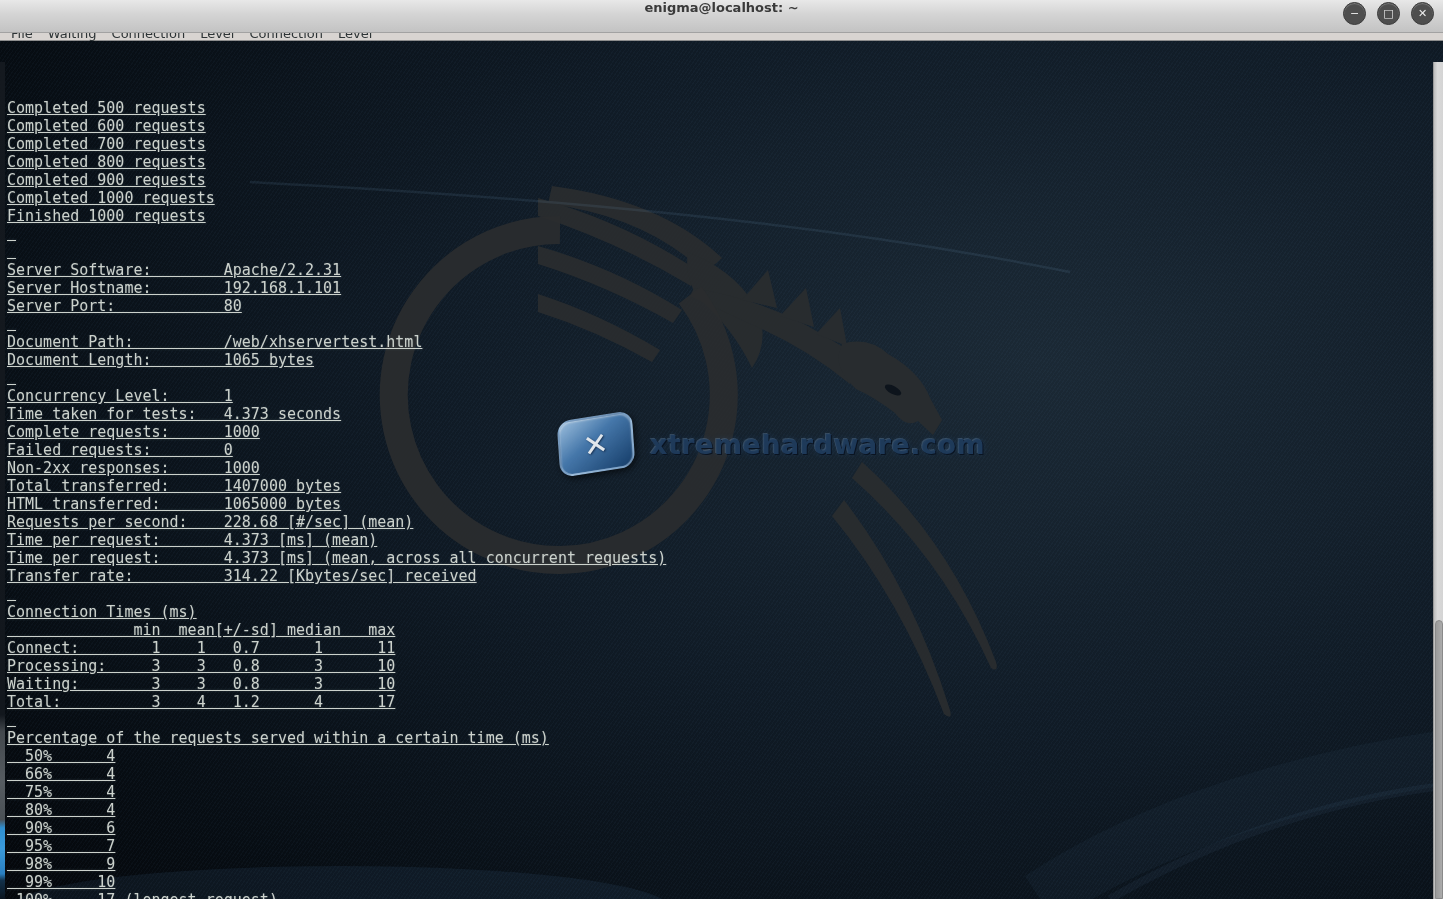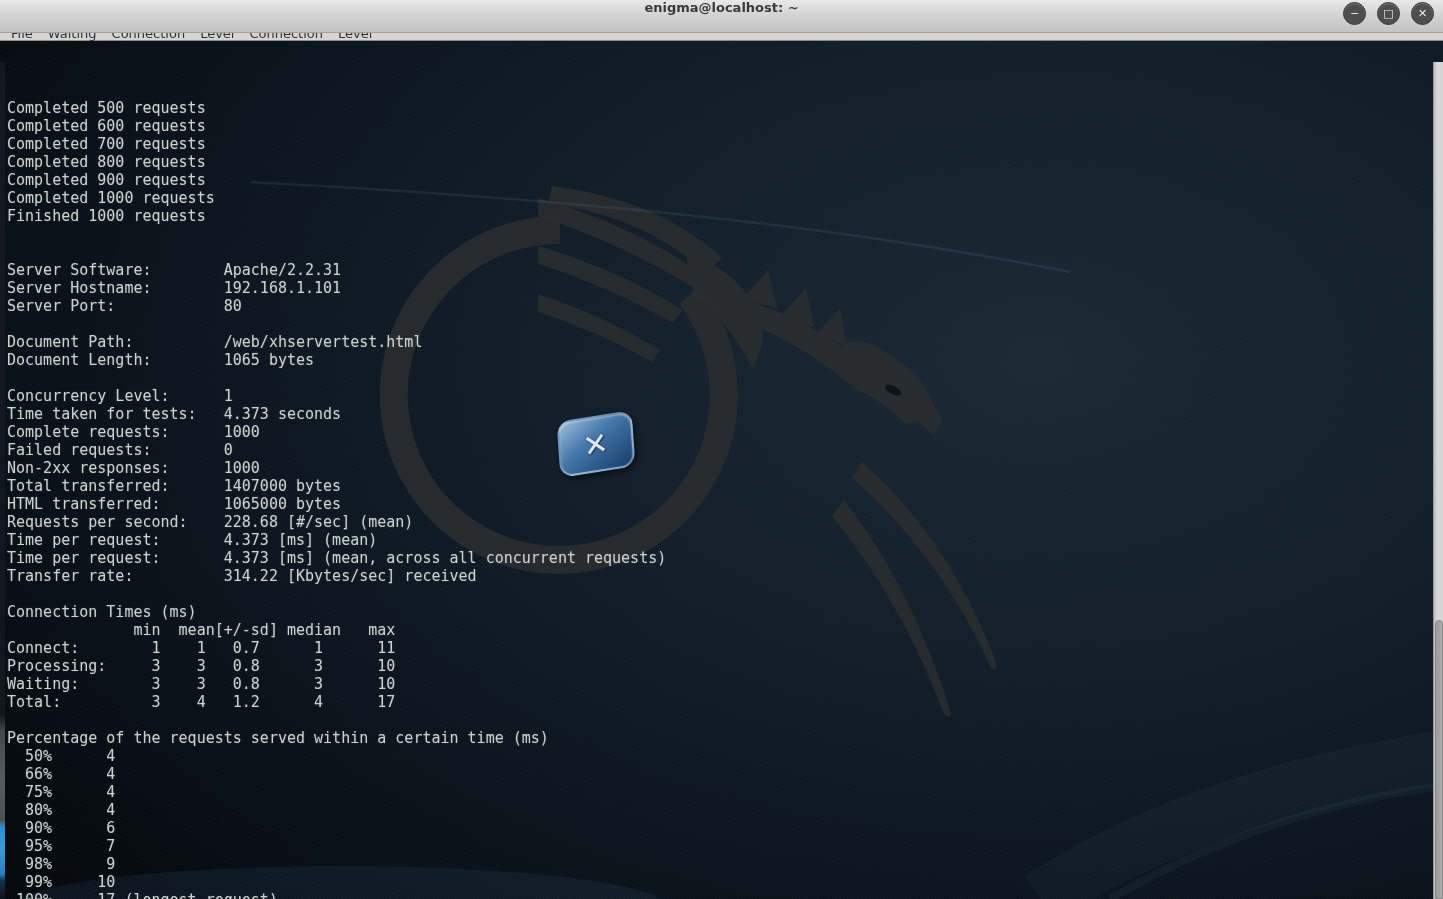--- a/index.html
+++ b/index.html
@@ -84,21 +84,21 @@
   
   .terminal {
     position:absolute; left:0; top:62px; width:1433px; height:837px;
   }
   .term-pre {
     position:absolute; left:7px; top:1px;
     font-family:"DejaVu Sans Mono", monospace;
     font-size:15px; line-height:18px; color:#ccd2cc;
     white-space:pre; text-shadow:0 0 2px rgba(190,210,225,0.22);
   }
-  .tline { height:18px; }
+  .tline { height:18px;text-decoration:underline; }
 </style>
 </head>
 <body>
 
 <div class="screen">
 
   <div class="desktop">
     <svg class="wallpaper-svg" width="1443" height="899" viewBox="0 0 1443 899">
       <g fill="#2a2d2f" stroke="none" opacity="0.92">
 
@@ -129,20 +129,21 @@
       <path d="M250,182 C550,198 820,222 1070,272" fill="none" stroke="rgba(140,185,225,0.10)" stroke-width="2.5"></path>
       <path d="M1040,899 C1160,820 1310,778 1443,758" fill="none" stroke="rgba(100,150,200,0.05)" stroke-width="55"></path>
       <path d="M1110,899 C1225,832 1345,798 1443,786" fill="none" stroke="rgba(120,170,215,0.06)" stroke-width="8"></path>
       <ellipse cx="340" cy="908" rx="330" ry="42" fill="rgba(90,145,195,0.09)"></ellipse>
     </svg>
 
     <div class="watermark">
       <div class="wm-icon">
         <span>✕</span>
       </div>
+      <div class="wm-text">xtremehardware.com</div>
     </div>
   </div>
 
   <div class="terminal">
     <div class="term-pre">
       <div><div class="tline">Completed 500 requests</div><div class="tline">Completed 600 requests</div><div class="tline">Completed 700 requests</div><div class="tline">Completed 800 requests</div><div class="tline">Completed 900 requests</div><div class="tline">Completed 1000 requests</div><div class="tline">Finished 1000 requests</div><div class="tline"> </div><div class="tline"> </div><div class="tline">Server Software:        Apache/2.2.31</div><div class="tline">Server Hostname:        192.168.1.101</div><div class="tline">Server Port:            80</div><div class="tline"> </div><div class="tline">Document Path:          /web/xhservertest.html</div><div class="tline">Document Length:        1065 bytes</div><div class="tline"> </div><div class="tline">Concurrency Level:      1</div><div class="tline">Time taken for tests:   4.373 seconds</div><div class="tline">Complete requests:      1000</div><div class="tline">Failed requests:        0</div><div class="tline">Non-2xx responses:      1000</div><div class="tline">Total transferred:      1407000 bytes</div><div class="tline">HTML transferred:       1065000 bytes</div><div class="tline">Requests per second:    228.68 [#/sec] (mean)</div><div class="tline">Time per request:       4.373 [ms] (mean)</div><div class="tline">Time per request:       4.373 [ms] (mean, across all concurrent requests)</div><div class="tline">Transfer rate:          314.22 [Kbytes/sec] received</div><div class="tline"> </div><div class="tline">Connection Times (ms)</div><div class="tline">              min  mean[+/-sd] median   max</div><div class="tline">Connect:        1    1   0.7      1      11</div><div class="tline">Processing:     3    3   0.8      3      10</div><div class="tline">Waiting:        3    3   0.8      3      10</div><div class="tline">Total:          3    4   1.2      4      17</div><div class="tline"> </div><div class="tline">Percentage of the requests served within a certain time (ms)</div><div class="tline">  50%      4</div><div class="tline">  66%      4</div><div class="tline">  75%      4</div><div class="tline">  80%      4</div><div class="tline">  90%      6</div><div class="tline">  95%      7</div><div class="tline">  98%      9</div><div class="tline">  99%     10</div><div class="tline"> 100%     17 (longest request)</div></div>
       
     </div>
   </div>
 

